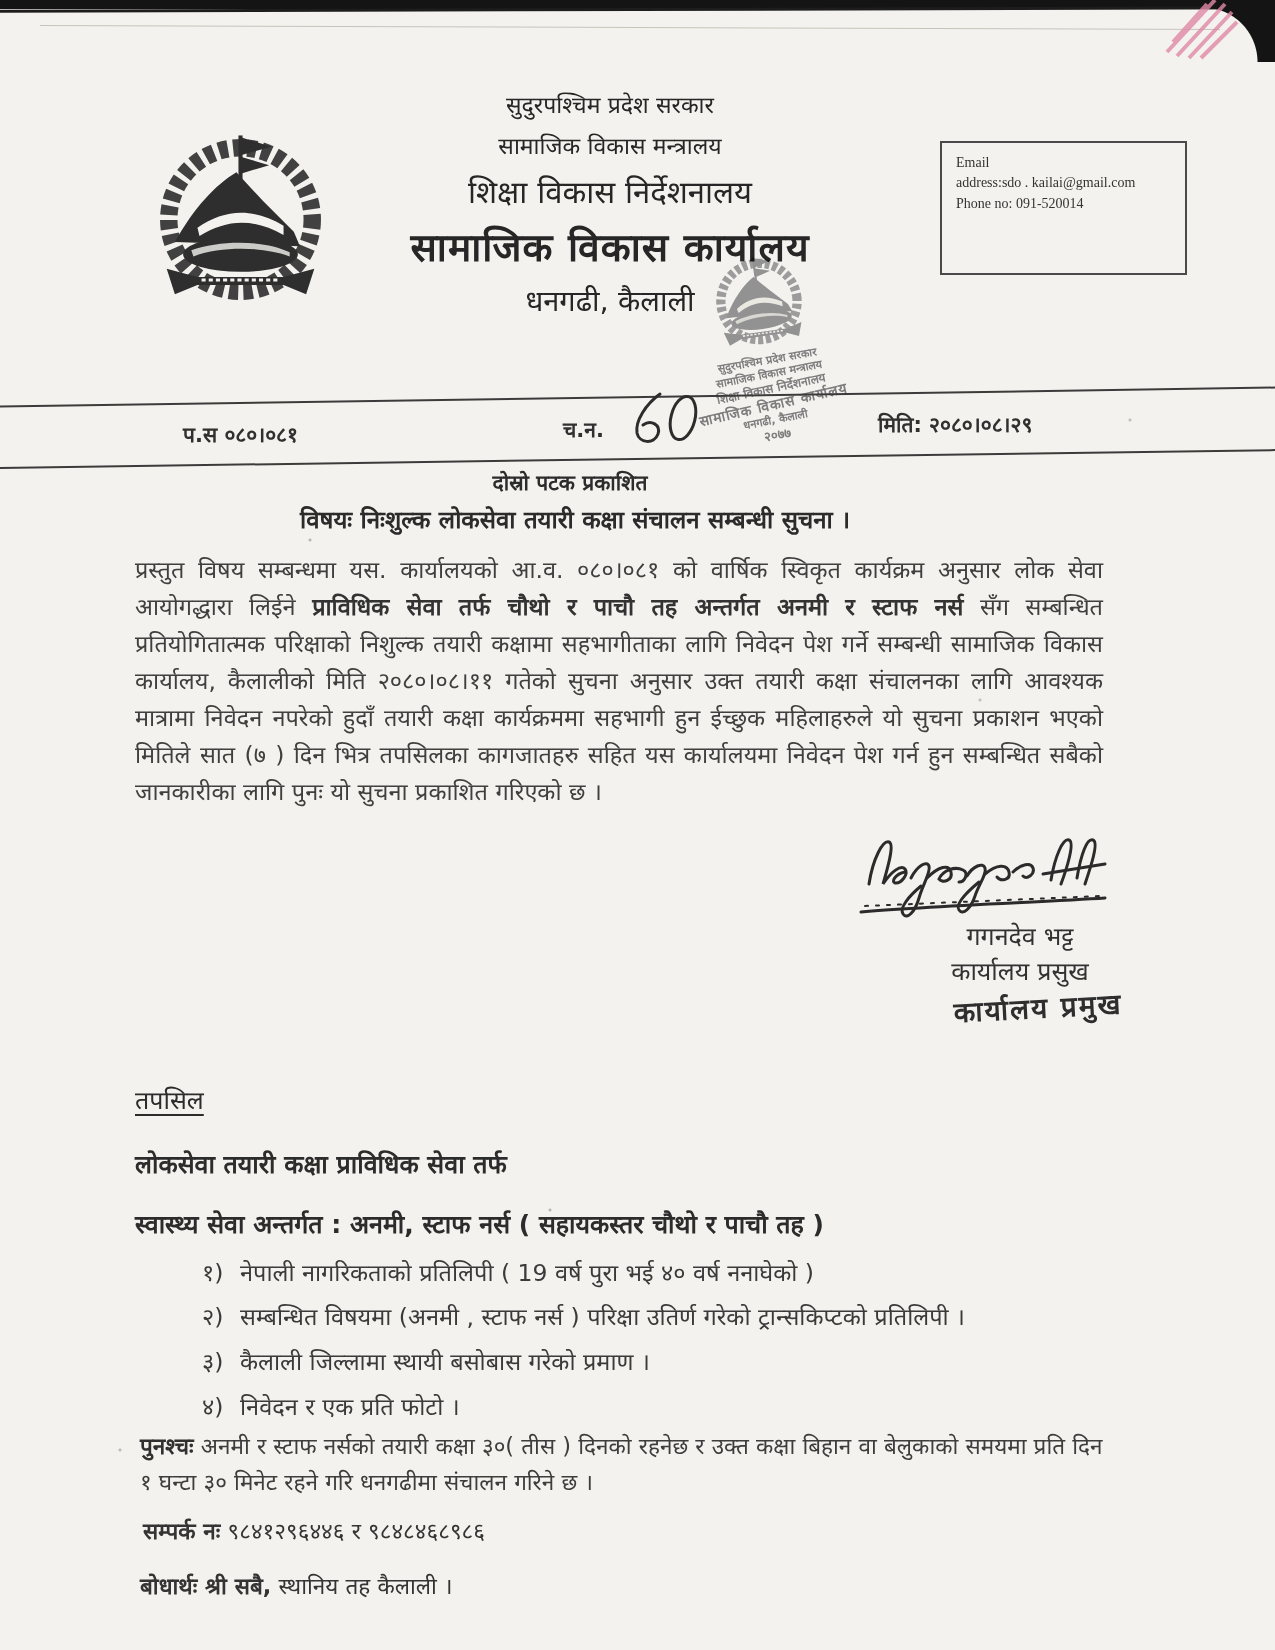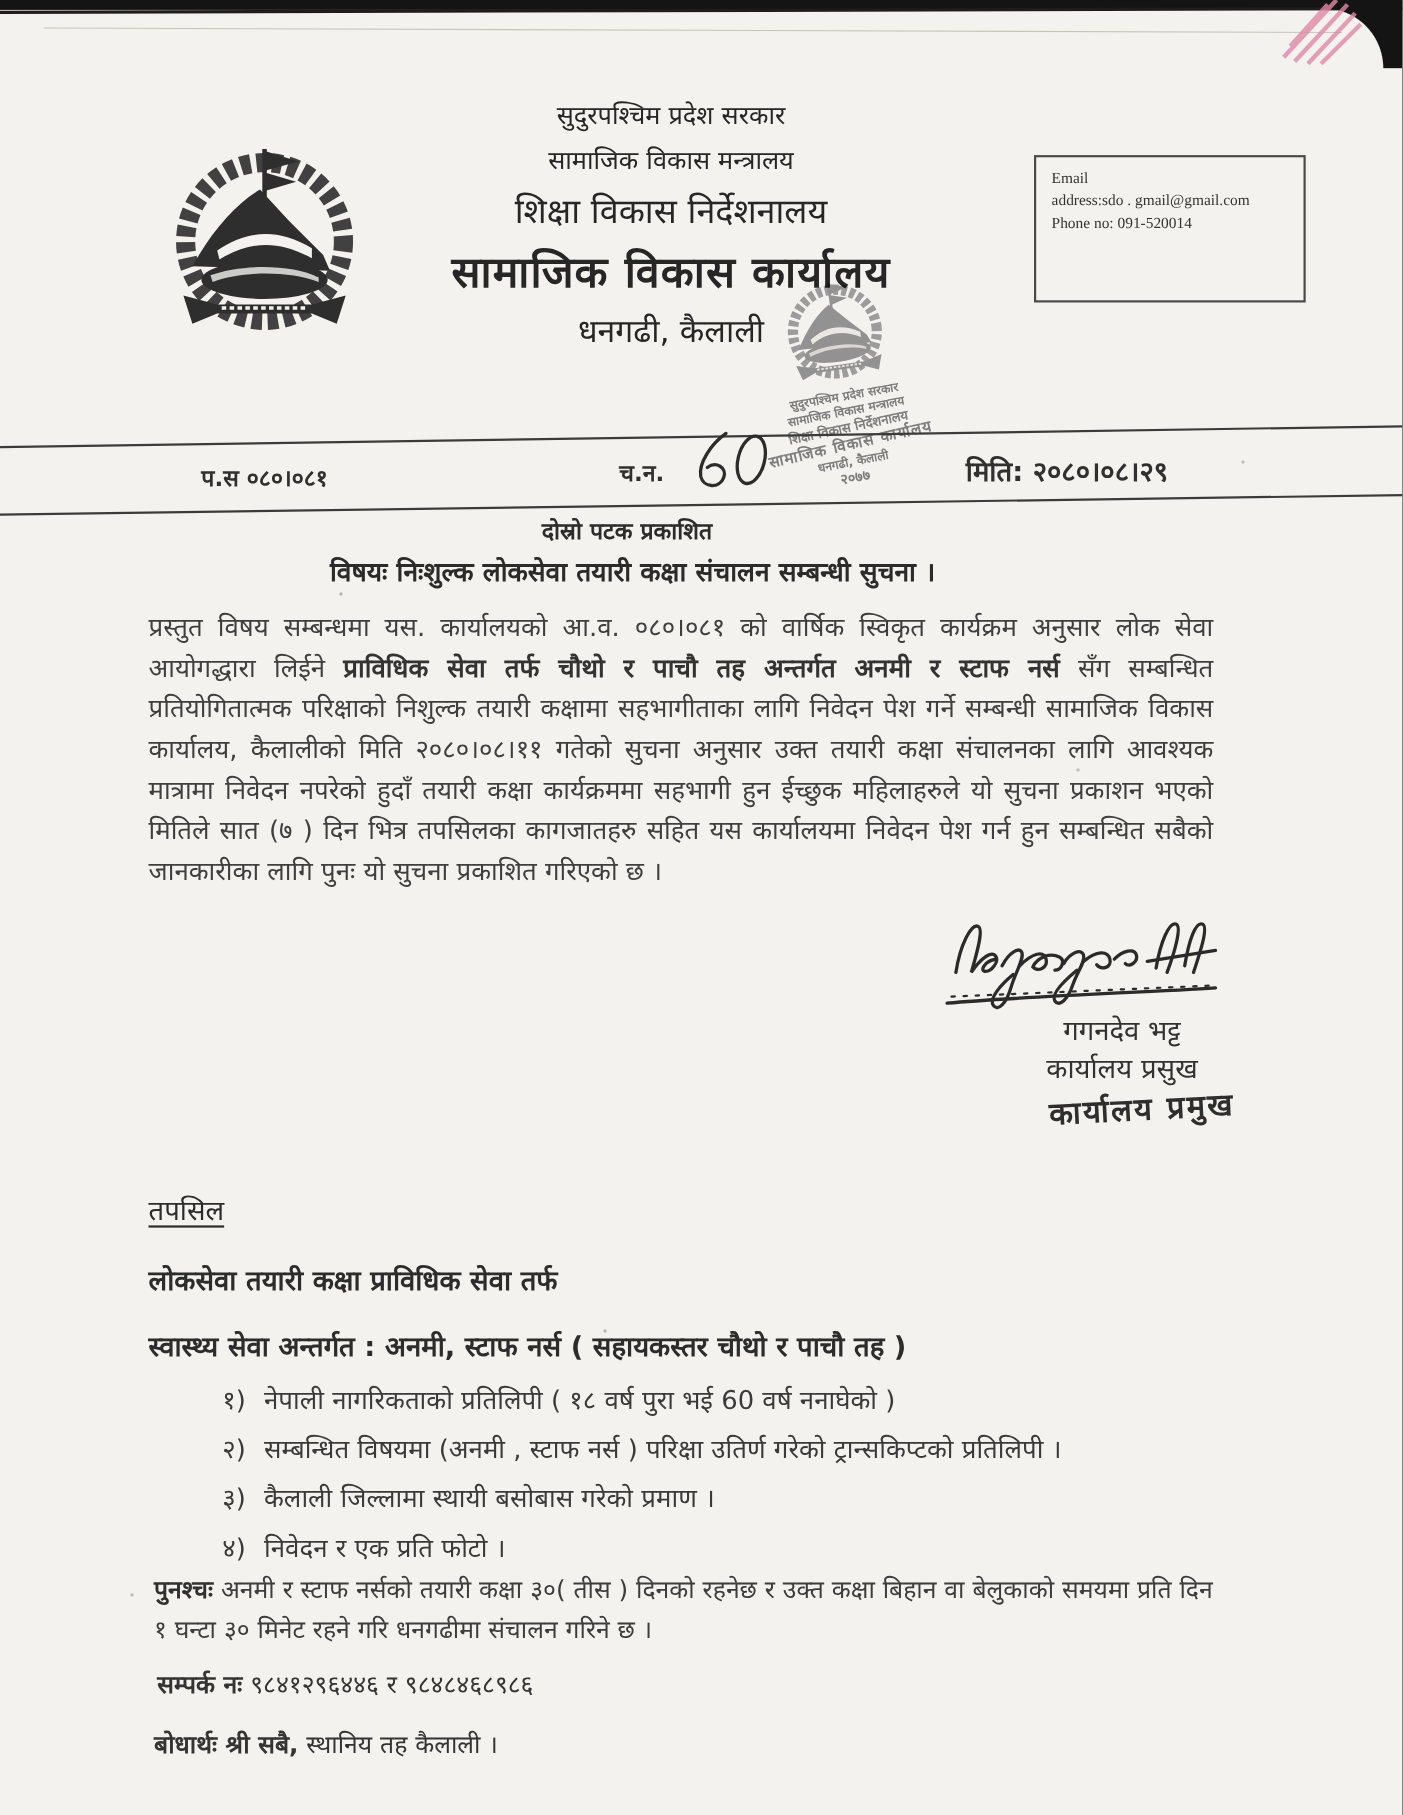--- a/index.html
+++ b/index.html
@@ -42,21 +42,21 @@
   .seal-l3{font-size:12px;transform:rotate(-4deg);}
   .seal-l4{font-size:14px;transform:rotate(-5deg);letter-spacing:1px;}
   .seal-l5{font-size:11px;transform:rotate(-3deg);}
   .seal-l6{font-size:13px;transform:rotate(-2deg);}
   
   .rule1{left:-6px;top:396px;width:1290px;height:2px;background:#3b3b3b;transform:rotate(-0.85deg);}
   .rule2{left:-6px;top:458px;width:1290px;height:2px;background:#3b3b3b;transform:rotate(-0.8deg);}
   .ref-ps{left:183px;top:420px;font-size:21px;font-weight:600;color:#303030;}
   .ref-chn{left:563px;top:415px;font-size:21px;font-weight:600;color:#303030;}
   .chn-hand{left:620px;top:388px;}
-  .ref-date{left:878px;top:410px;font-size:25px;font-weight:600;color:#303030;}
+  .ref-date{left:878px;top:410px;font-size:21px;font-weight:600;color:#303030;}
   .pub-note{left:0;top:468px;width:1140px;text-align:center;font-size:21px;font-weight:bold;color:#2c2c2c;}
   
   .subject{left:300px;top:502px;font-size:24px;font-weight:600;color:#2b2b2b;}
   
   .body-par{left:135px;top:552px;width:968px;font-size:23.5px;line-height:37px;
     text-align:justify;color:#3f3f3f;margin:0;}
   .body-par .bold{font-weight:bold;color:#333;}
   
   .sig-svg{left:855px;top:822px;width:260px;height:110px;color:#2b2b2b;}
   .sig-name{left:905px;top:918px;width:230px;text-align:center;font-size:25px;color:#323232;}
@@ -127,21 +127,21 @@
   <div class="abs header">
     <p class="h-line1">सुदुरपश्चिम प्रदेश सरकार</p>
     <p class="h-line2">सामाजिक विकास मन्त्रालय</p>
     <p class="h-line3">शिक्षा विकास निर्देशनालय</p>
     <p class="h-line4">सामाजिक विकास कार्यालय</p>
     <p class="h-line5">धनगढी, कैलाली</p>
   </div>
 
   <div class="abs contact-box">
     <div>Email</div>
-    <div>address:sdo . gmail@gmail.com</div>
+    <div>address:sdo . kailai@gmail.com</div>
     <div>Phone no: 091-520014</div>
   </div>
 
   <div class="abs seal">
     <svg class="emb" viewBox="0 0 200 180">
       <use href="#emblem-shape"></use>
     </svg>
     <div class="seal-l">सुदुरपश्चिम प्रदेश सरकार</div>
     <div class="seal-l seal-l2">सामाजिक विकास मन्त्रालय</div>
     <div class="seal-l seal-l3">शिक्षा विकास निर्देशनालय</div>
@@ -184,21 +184,21 @@
     </g>
   </svg>
   <div class="abs sig-name">गगनदेव भट्ट</div>
   <div class="abs sig-title">कार्यालय प्रसुख</div>
   <div class="abs sig-stamp">कार्यालय प्रमुख</div>
 
   <div class="abs tapasil">तपसिल</div>
   <div class="abs det-serv">स्वास्थ्य सेवा अन्तर्गत :  अनमी,  स्टाफ नर्स  ( सहायकस्तर चौथो र पाचौ तह )</div>
   <div class="abs det-sub">लोकसेवा तयारी कक्षा प्राविधिक सेवा तर्फ</div>
 
-  <div class="abs list-row li0"><span class="num">१)</span><span>नेपाली नागरिकताको प्रतिलिपी ( १८ वर्ष पुरा भई 60 वर्ष ननाघेको )</span></div>
+  <div class="abs list-row li0"><span class="num">१)</span><span>नेपाली नागरिकताको प्रतिलिपी ( 19 वर्ष पुरा भई ४० वर्ष ननाघेको )</span></div>
   <div class="abs list-row li1"><span class="num">२)</span><span>सम्बन्धित विषयमा (अनमी , स्टाफ नर्स ) परिक्षा उतिर्ण  गरेको ट्रान्सकिप्टको प्रतिलिपी ।</span></div>
   <div class="abs list-row li2"><span class="num">३)</span><span>कैलाली जिल्लामा स्थायी बसोबास गरेको प्रमाण ।</span></div>
   <div class="abs list-row li3"><span class="num">४)</span><span>निवेदन र एक प्रति फोटो ।</span></div>
 
   <p class="abs postscript"><span class="lbl">पुनश्चः</span><span> अनमी र स्टाफ नर्सको  तयारी कक्षा  ३०( तीस ) दिनको रहनेछ र उक्त कक्षा बिहान वा बेलुकाको समयमा  प्रति दिन १ घन्टा ३० मिनेट रहने गरि धनगढीमा संचालन गरिने छ ।</span></p>
 
   <div class="abs contact-line"><span class="lbl">सम्पर्क नः</span><span>  ९८४१२९६४४६ र ९८४८४६८९८६</span></div>
   <div class="abs cc-line"><span class="lbl">बोधार्थः श्री सबै,</span><span> स्थानिय तह कैलाली ।</span></div>
   <div class="abs closing">उल्लेखित सुचना अनुसारको जानकारी गराई सहयोग गरि दिन हुन ।</div>
 

